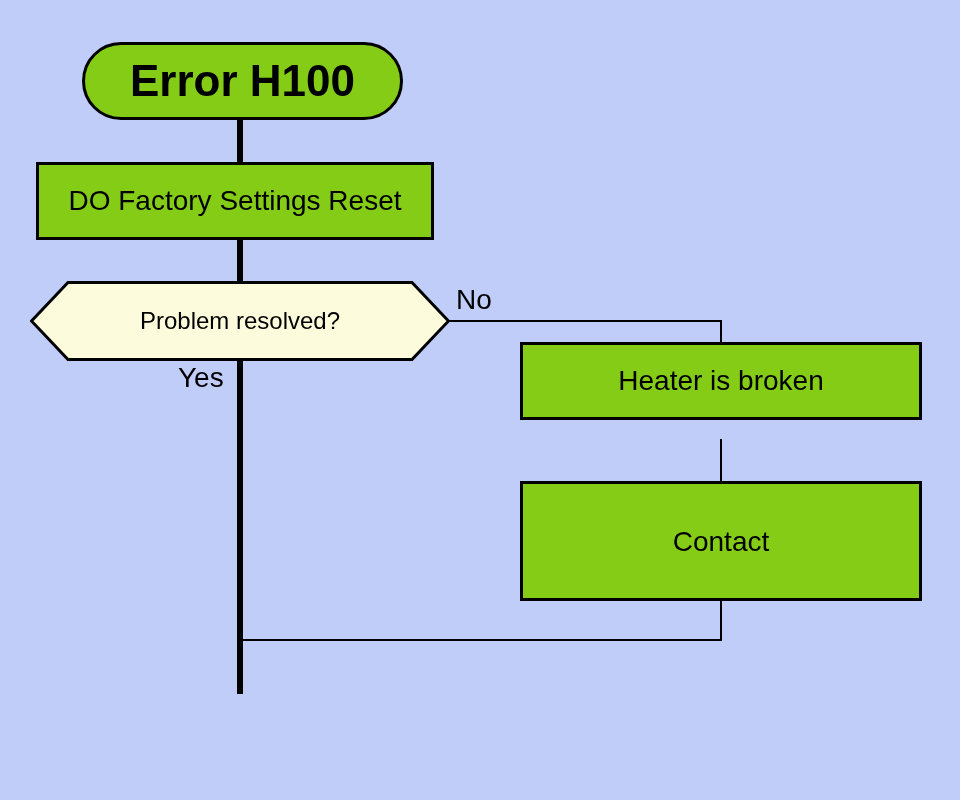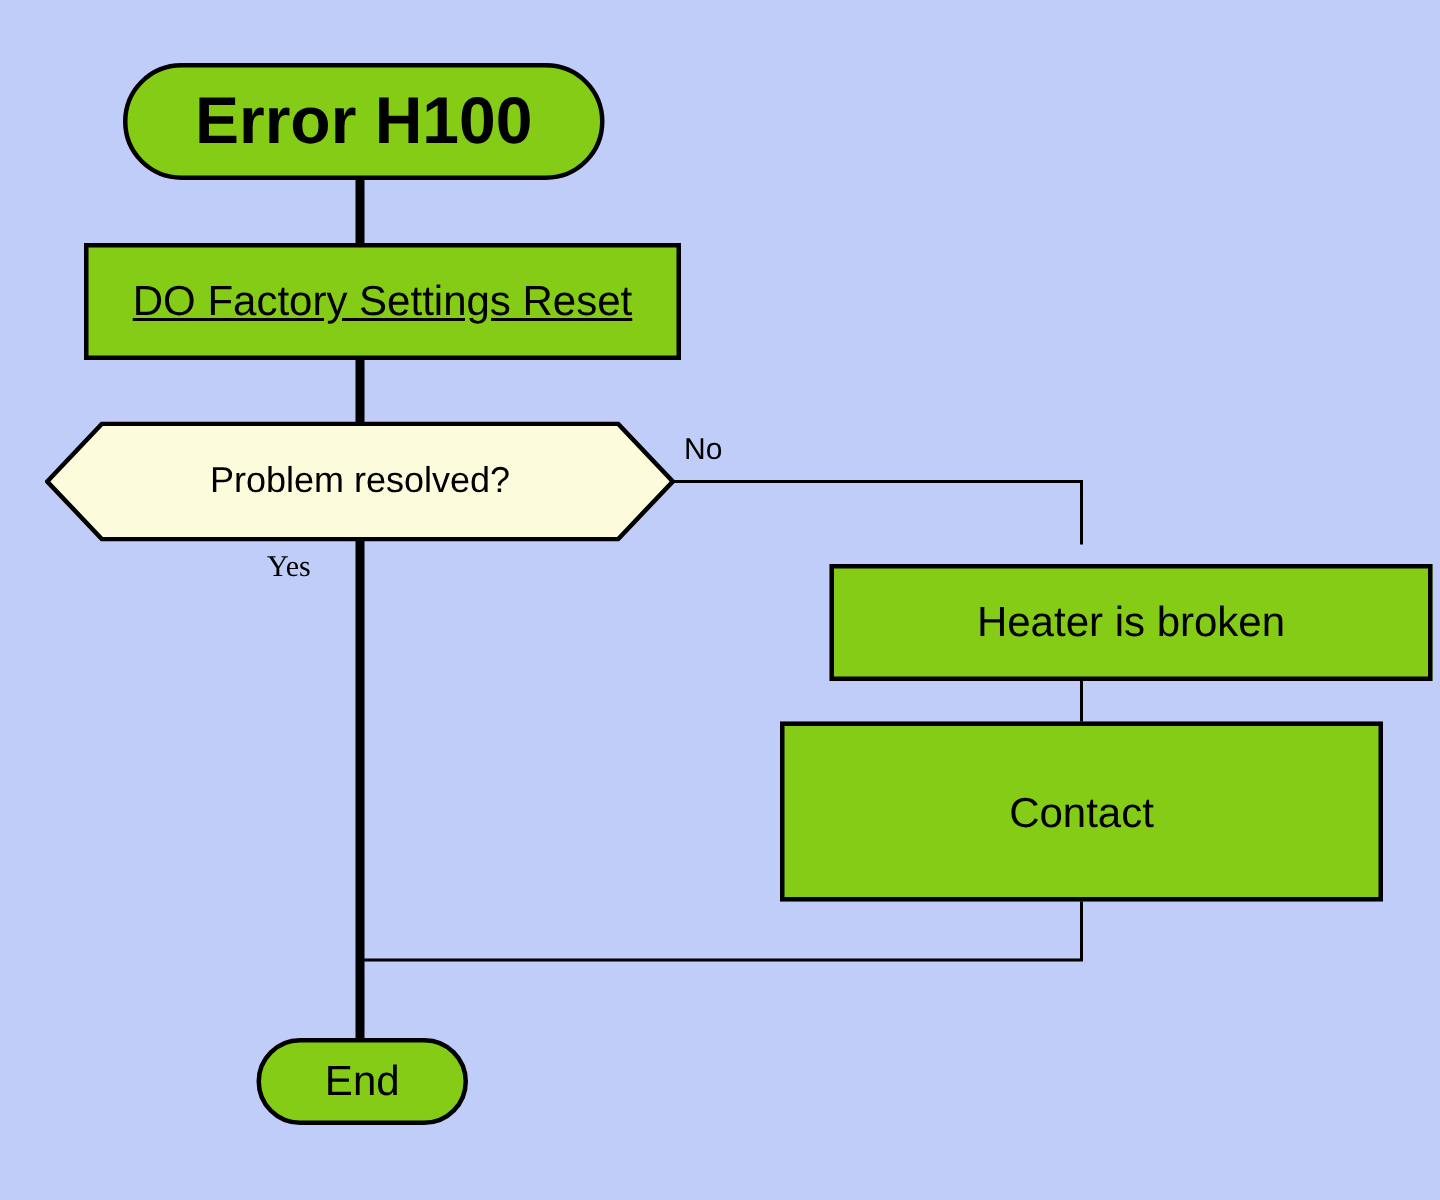--- a/index.html
+++ b/index.html
@@ -22,22 +22,22 @@
     justify-content: center;
     text-align: center;
     font-size: 28px;
     line-height: 1.3;
   }
   .terminator { border-radius: 999px; }
   .node-start {
     left: 82px; top: 42px; width: 321px; height: 78px;
     font-size: 44px; font-weight: bold;
   }
-  .node-reset  { left: 56px;  top: 162px; width: 398px; height: 78px; text-decoration: underline; }
-  .node-heater { left: 520px; top: 376px; width: 402px; height: 78px; margin-left: 33px; }
+  .node-reset  { left: 36px;  top: 162px; width: 398px; height: 78px; }
+  .node-heater { left: 520px; top: 342px; width: 402px; height: 78px; }
   .node-contact{ left: 520px; top: 481px; width: 402px; height: 120px; line-height: 37px; }
   .node-end    { left: 171px; top: 692px; width: 141px; height: 58px; }
 
   .hex-wrap {
     position: absolute;
     left: 30px; top: 281px; width: 420px; height: 80px;
     display: flex; align-items: center; justify-content: center;
   }
   .hex-wrap svg { position: absolute; left: 0; top: 0; width: 420px; height: 80px; }
   .hex-wrap .hex-poly { fill: #FCFCDC; stroke: #000000; stroke-width: 3; stroke-linejoin: miter; }
@@ -46,23 +46,23 @@
   .conn { position: absolute; background: #000000; }
   .conn-start-reset    { left: 237px; top: 118px; width: 6px;   height: 46px; }
   .conn-reset-decision { left: 237px; top: 238px; width: 6px;   height: 46px; }
   .conn-decision-end   { left: 237px; top: 359px; width: 6px;   height: 335px; }
   .conn-no-h           { left: 448px; top: 320px; width: 274px; height: 2px; }
   .conn-no-v           { left: 720px; top: 321px; width: 2px;   height: 42px; }
   .conn-heater-contact { left: 720px; top: 439px; width: 2px;   height: 44px; }
   .conn-return-v       { left: 720px; top: 599px; width: 2px;   height: 41px; }
   .conn-return-h       { left: 240px; top: 639px; width: 482px; height: 2px; }
 
-  .edge-label { position: absolute; font-size: 20px; line-height: 32px; }
+  .edge-label { position: absolute; font-size: 28px; line-height: 32px; }
   .edge-label-no  { left: 456px; top: 284px; }
-  .edge-label-yes { left: 178px; top: 362px; font-family: Liberation Serif, serif; }
+  .edge-label-yes { left: 178px; top: 362px; }
 
   .contact-stack { display: flex; flex-direction: column; text-align: right; }
 </style>
 </head>
 <body>
 
 <div class="canvas">
 
   <div class="conn conn-start-reset"></div>
   <div class="conn conn-reset-decision"></div>
@@ -94,17 +94,14 @@
   <div class="node node-heater">
     <span>Heater is broken</span>
   </div>
 
   <div class="node node-contact">
     <div class="contact-stack">
       <span>Contact</span>
     </div>
   </div>
 
-  <div class="node terminator node-end">
-    <span>End</span>
-  </div>
 
 </div>
 
 </body></html>

